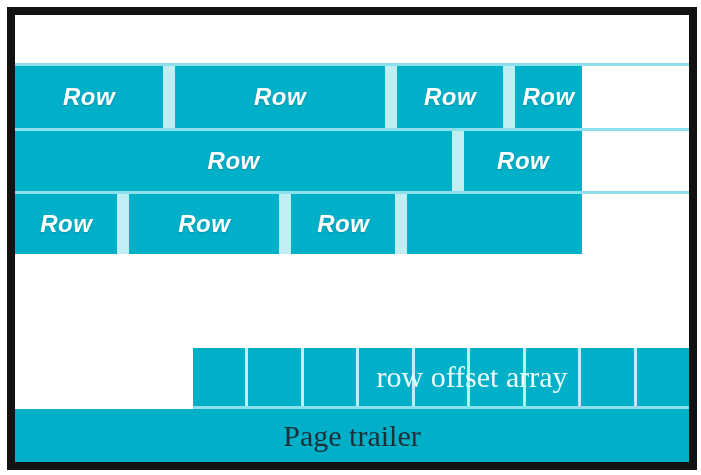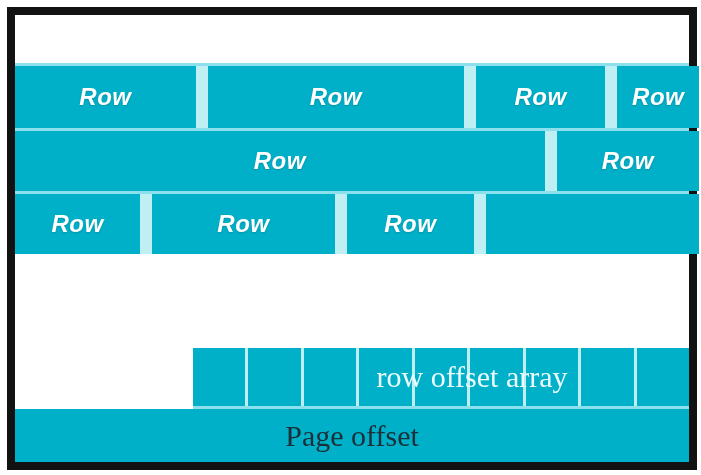--- a/index.html
+++ b/index.html
@@ -37,21 +37,21 @@
     width: 674px;
     height: 3px;
     background: var(--band-divider, #8ce0ec);
   }
   .d1 { top: 48px; }
   .d2 { top: 113px; }
   .d3 { top: 176px; }
   .row-band {
     position: absolute;
     left: 0;
-    width: 684px;
+    width: 567px;
     display: flex;
     column-gap: 12px;
     background: var(--cell-divider, #bfeef3);
   }
   .b1 { top: 51px;  height: 62px; }
   .b2 { top: 116px; height: 60px; }
   .b3 { top: 179px; height: 60px; }
   .row-cell {
     flex-basis: 0;
     background: var(--teal, #00b0c8);
@@ -164,17 +164,17 @@
           <div class="offset-cell"></div>
           <div class="offset-cell"></div>
           <div class="offset-cell"></div>
           <div class="offset-cell"></div>
           <div class="offset-cell"></div>
         </div>
       <div class="offset-label">row offset array</div>
     </div>
 
     <div class="band trailer-band">
-      <span class="serif-label dark">Page offset</span>
+      <span class="serif-label dark">Page trailer</span>
     </div>
 
   </div>
 </div>
 
 </body></html>

